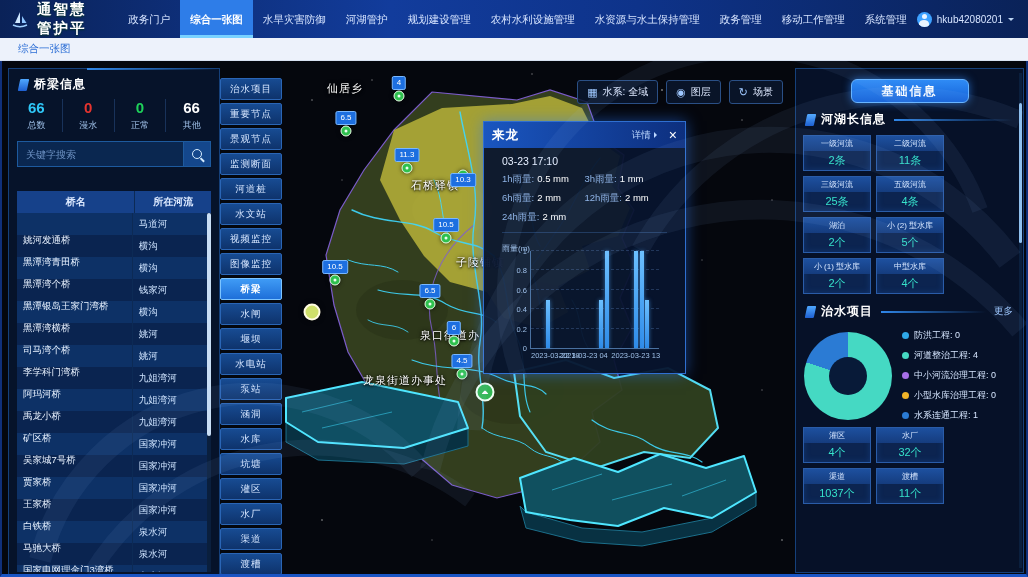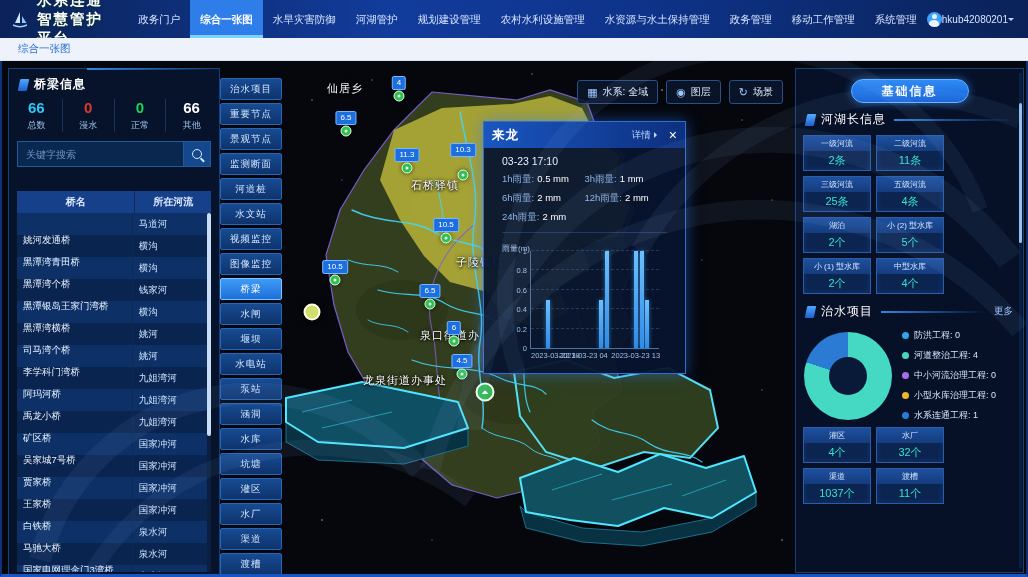--- a/index.html
+++ b/index.html
@@ -7,21 +7,21 @@
        font-family:"Liberation Sans","DejaVu Sans",sans-serif;-webkit-font-smoothing:antialiased}
 
   
   .topbar{position:absolute;top:0;left:0;right:0;height:38px;z-index:60;display:flex;align-items:center;
           background:linear-gradient(90deg,#0a2258,#123c9c 38%,#0e338a 62%,#0a2258);box-shadow:0 1px 0 #0a1c44}
   .logo{margin-left:10px;display:flex;align-items:center}
   .app-title{color:#fff;font-size:14.5px;font-weight:bold;letter-spacing:2px;margin-left:7px;text-shadow:0 1px 2px #032}
   .nav{display:flex;margin-left:22px;height:38px}
   .nav-item{padding:0 10px;line-height:38px;font-size:10.5px;color:#d6e4ff;cursor:pointer;white-space:nowrap}
   .nav-item.active{background:#2e7de8;box-shadow:inset 0 -3px 0 #79d2ff;color:#fff;font-weight:bold}
-  .userbox{margin-left:auto;margin-right:14px;display:flex;align-items:center;color:#d6e4ff;font-size:10px;cursor:pointer}
+  .userbox{margin-left:auto;margin-right:14px;display:flex;align-items:center;gap:5px;color:#d6e4ff;font-size:10px;cursor:pointer}
   .avatar{width:15px;height:15px;border-radius:50%;background:#3da1ff;position:relative;overflow:hidden}
   .avatar::before{content:'';position:absolute;top:2.5px;left:5px;width:5px;height:5px;border-radius:50%;background:#eaf4ff}
   .avatar::after{content:'';position:absolute;top:8.5px;left:2.5px;width:10px;height:7px;border-radius:50% 50% 0 0;background:#eaf4ff}
   .caret{width:0;height:0;border:3.5px solid transparent;border-top-color:#bcd4f2;margin-top:4px}
 
   
   .breadcrumb-bar{position:absolute;top:38px;left:0;right:0;height:22px;background:#edf2fb;z-index:60;
                   display:flex;align-items:center;padding-left:18px;font-size:10.5px;color:#2d6fd6;border-bottom:1px solid #d8e2f2}
 
   
@@ -75,21 +75,21 @@
   .td1{flex:1.55;padding:16px 6px;overflow:hidden;white-space:nowrap;border-right:1px solid #0c2a55}
   .td2{flex:1;padding:0 6px;color:#cfe4ff;overflow:hidden;white-space:nowrap}
   .tscroll{position:absolute;right:0;top:22px;width:4px;bottom:0;background:#0a1f3d}
   .tthumb{position:absolute;top:0;width:4px;height:62%;background:#c9def5;border-radius:2px;cursor:pointer}
 
   
   .layer-menu{position:absolute;left:220px;top:78px;width:62px;z-index:10;display:flex;flex-direction:column;gap:3px}
   .lm{height:20px;line-height:20px;text-align:center;font-size:9.5px;color:#d6e6ff;letter-spacing:1px;
       background:linear-gradient(180deg,#174b92,#0e336c);border:1px solid #2a65b5;border-radius:2px;cursor:pointer;
       overflow:hidden;white-space:nowrap}
-  .lm.active{background:linear-gradient(180deg,#3f9bf5,#1e6fd9);border-color:#7cc4ff;color:#fff;font-weight:normal}
+  .lm.active{background:linear-gradient(180deg,#3f9bf5,#1e6fd9);border-color:#7cc4ff;color:#fff;font-weight:bold}
 
   
   .popup{position:absolute;left:483px;top:121px;width:201px;z-index:20;background:rgba(7,20,46,.95);
          border:1px solid #2f6fd1;box-shadow:0 0 14px rgba(40,120,255,.5)}
   .phead{height:26px;background:linear-gradient(90deg,#1a56c0,#0d2f7e);display:flex;align-items:center;padding:0 8px}
   .phead .t{color:#fff;font-weight:bold;font-size:12.5px;letter-spacing:1px}
   .pdetails{margin-left:auto;color:#bcd8ff;font-size:9.5px;cursor:pointer;display:flex;align-items:center;gap:3px}
   .pdetails .arr{width:0;height:0;border:3.5px solid transparent;border-left-color:#bcd8ff}
   .pclose{color:#fff;font-size:14px;margin-left:9px;cursor:pointer;line-height:1}
   .pbody{padding:7px 18px 8px}
@@ -102,25 +102,25 @@
   .plot{position:absolute;left:28px;right:8px;top:18px;bottom:16px;border-left:1px solid #49709f;border-bottom:1px solid #49709f}
   .gline{position:absolute;left:0;right:0;border-top:1px dashed rgba(90,130,190,.32)}
   .ytick{position:absolute;right:calc(100% + 4px);font-size:7.5px;color:#9fc0e8;transform:translateY(50%)}
   .bar{position:absolute;bottom:0;width:4px;background:linear-gradient(180deg,#6cc0ff,#2e8be8);box-shadow:0 0 4px rgba(80,170,255,.6)}
   .xtick{position:absolute;top:calc(100% + 3px);font-size:7.5px;color:#9fc0e8;white-space:nowrap}
 
   
   .rpanel{position:absolute;left:795px;top:68px;width:227px;bottom:4px;background:rgba(6,18,42,.94);
           border:1px solid #15407a;z-index:10}
   .rtab{margin:10px auto 2px;width:116px;height:22px;background:linear-gradient(180deg,#2f8bf5,#1361d8);
-        border:1px solid #66b3ff;border-radius:12px;color:#fff;font-weight:bold;font-size:12px;text-align:center;
+        border:1px solid #66b3ff;border-radius:6px;color:#fff;font-weight:bold;font-size:12px;text-align:center;
         line-height:22px;letter-spacing:2px;cursor:pointer;box-shadow:0 0 9px rgba(50,140,255,.65)}
   .shead{display:flex;align-items:center;padding:6px 10px 4px;position:relative}
   .shead .tag{margin-right:6px}
-  .shead .txt{color:#fff;font-weight:normal;font-size:12px;letter-spacing:1px;white-space:nowrap}
+  .shead .txt{color:#fff;font-weight:bold;font-size:12px;letter-spacing:1px;white-space:nowrap}
   .shead .line{flex:1;height:2px;background:linear-gradient(90deg,#2f86e8,rgba(47,134,232,0));margin-left:8px}
   .more{color:#9fc8ff;font-size:9.5px;cursor:pointer;margin-left:8px}
   .cards{display:flex;flex-wrap:wrap;gap:5px;padding:3px 7px}
   .card{width:66px;border:1px solid #2a5ca8;background:#0c2450;box-shadow:inset 0 0 6px rgba(30,90,180,.35)}
   .card .cl{height:15px;line-height:15px;text-align:center;font-size:8px;color:#d6e6ff;
             background:linear-gradient(180deg,#1d509f,#153c7e);overflow:hidden;white-space:nowrap}
   .card .cv{height:19px;line-height:19px;text-align:center;font-size:11px;font-weight:normal;color:#36e2cb;white-space:nowrap}
   .donut-wrap{display:flex;align-items:center;padding:5px 8px 2px}
   .donut{width:88px;height:88px;border-radius:50%;position:relative;flex:none}
   .donut::after{content:'';position:absolute;inset:25px;border-radius:50%;background:#081a38}
@@ -229,21 +229,21 @@
       <div class="town" style="left: 153px; top: 125px;">石桥驿镇</div>
       <div class="town" style="left: 198px; top: 202px;">子陵铺镇</div>
       <div class="town" style="left: 168px; top: 275px;">泉口街道办</div>
       <div class="town" style="left: 123px; top: 320px;">龙泉街道办事处</div>
       <div class="badge" style="left: 117px; top: 23px;">4</div>
       <div class="marker" style="left: 117px; top: 36px;"></div>
       <div class="badge" style="left: 64px; top: 58px;">6.5</div>
       <div class="marker" style="left: 64px; top: 71px;"></div>
       <div class="badge" style="left: 125px; top: 95px;">11.3</div>
       <div class="marker" style="left: 125px; top: 108px;"></div>
-      <div class="badge" style="left: 181px; top: 90px;">10.3</div>
+      <div class="badge" style="left: 181px; top: 120px;">10.3</div>
       <div class="marker" style="left: 181px; top: 115px;"></div>
       <div class="badge" style="left: 164px; top: 165px;">10.5</div>
       <div class="marker" style="left: 164px; top: 178px;"></div>
       <div class="badge" style="left: 53px; top: 207px;">10.5</div>
       <div class="marker" style="left: 53px; top: 220px;"></div>
       <div class="badge" style="left: 148px; top: 231px;">6.5</div>
       <div class="marker" style="left: 148px; top: 244px;"></div>
       <div class="badge" style="left: 172px; top: 268px;">6</div>
       <div class="marker" style="left: 172px; top: 281px;"></div>
       <div class="badge" style="left: 180px; top: 301px;">4.5</div>

